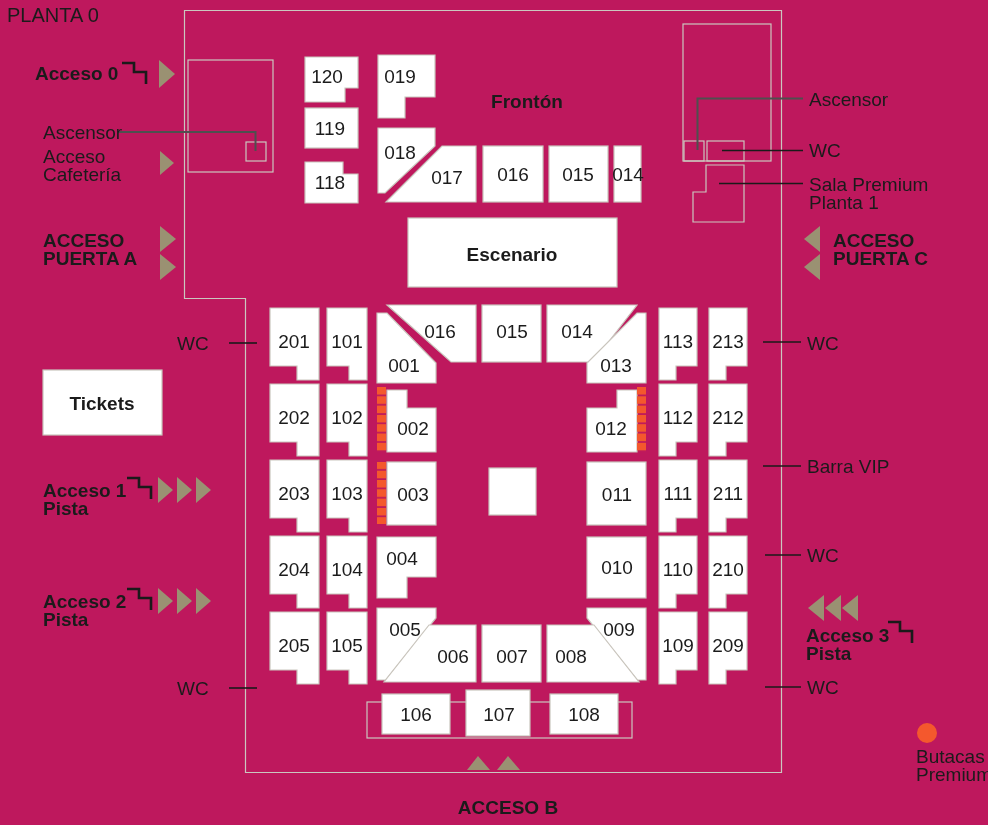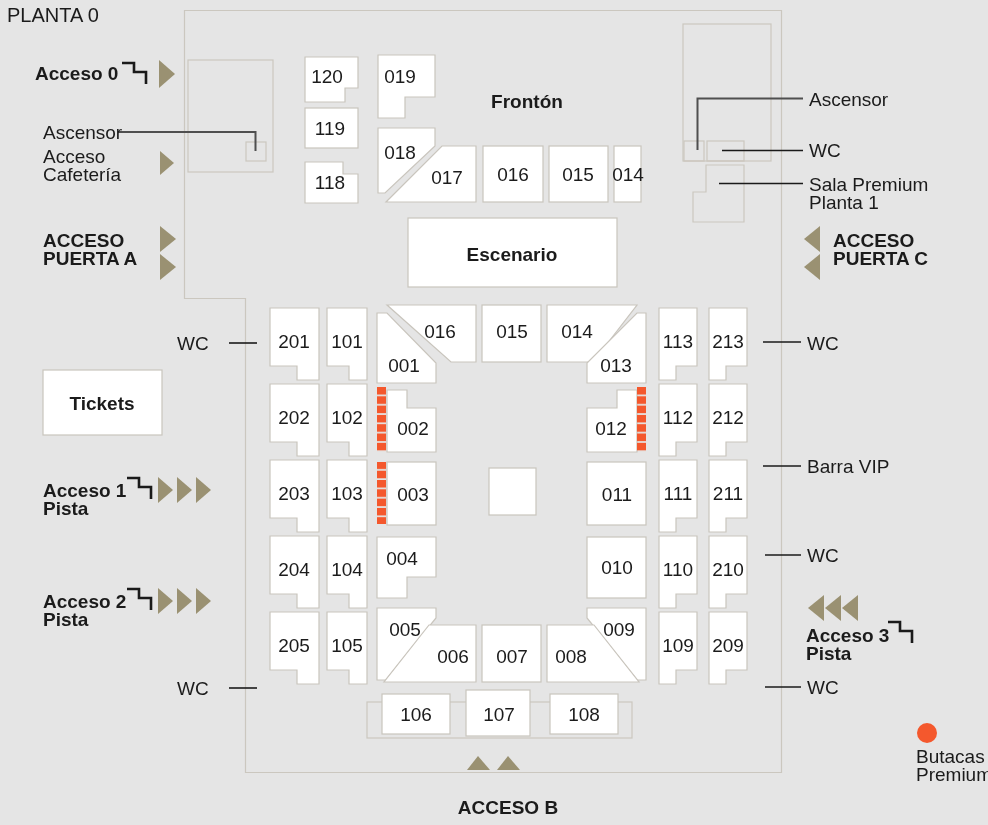--- a/index.html
+++ b/index.html
@@ -1,16 +1,16 @@
 <!DOCTYPE html>
 <html><head>
 <meta charset="utf-8">
 <style>
   html,body{margin:0;padding:0;background:#ffffff;}
-  .canvas{position:relative;width:988px;height:825px;background:#e5e5e5;font-family:"Liberation Sans",sans-serif;}
+  .canvas{position:relative;width:988px;height:825px;background:#be185d;font-family:"Liberation Sans",sans-serif;}
   svg{display:block;}
   text{fill:#1b1b1b;font-family:"Liberation Sans",sans-serif;}
   .num{font-size:19px;text-anchor:middle;}
   .lbl{font-size:19px;}
   .bold{font-weight:700;}
   .mid{text-anchor:middle;}
   .sec{fill:#ffffff;stroke:#c9c5bd;stroke-width:1.2;}
   .room{fill:none;stroke:#cbc7bf;stroke-width:1.2;}
   .callout{stroke:#1a1a1a;stroke-width:1.6;fill:none;}
   .elbow{stroke:#4f4f4f;stroke-width:2;fill:none;}

